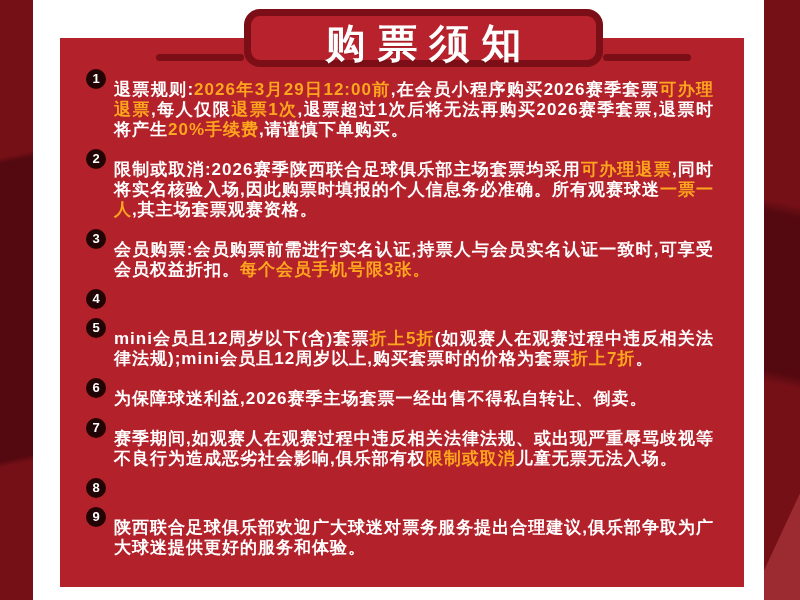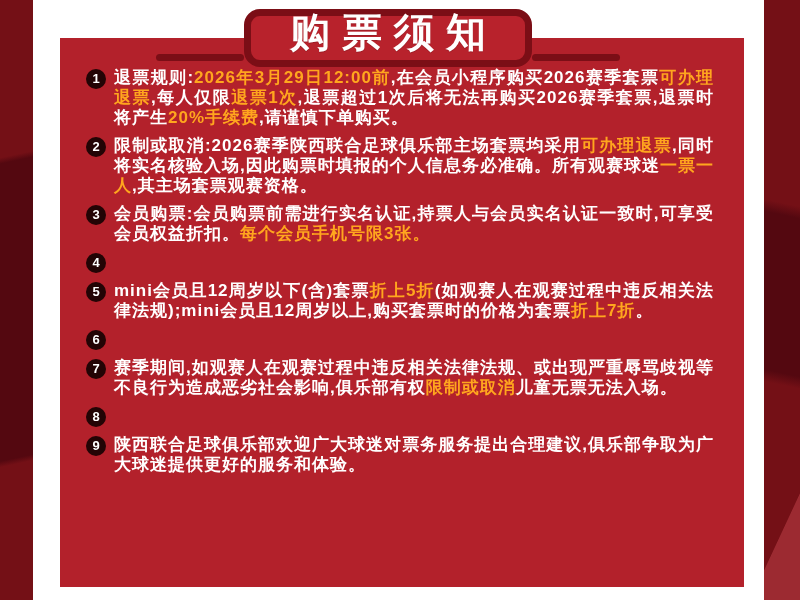--- a/index.html
+++ b/index.html
@@ -22,24 +22,24 @@
     background-position:left bottom,0 0;
     background-repeat:no-repeat;
   }
   
   .panel{
     position:absolute;left:60px;top:38px;width:684px;height:549px;
     background:var(--panel-red);overflow:hidden;
   }
   
   .banner{
-    position:absolute;left:244px;top:9px;width:288px;height:58px;
+    position:absolute;left:244px;top:9px;width:359px;height:58px;
     box-sizing:border-box;border:7px solid var(--banner-outline);
     border-radius:16px;background:var(--banner-fill);
-    display:flex;align-items:flex-end;justify-content:center;z-index:3;font-family:Liberation Serif, serif;
+    display:flex;align-items:flex-start;justify-content:center;z-index:3;font-family:Liberation Serif, serif;
   }
   .banner::before,.banner::after{
     content:"";position:absolute;bottom:-1px;width:88px;height:7px;
     background:var(--banner-outline);border-radius:4px;
   }
   .banner::before{left:-95px;}
   .banner::after{right:-95px;}
   .banner-title{
     color:var(--text-white);font-size:40px;font-weight:900;
     letter-spacing:12px;padding-left:12px;white-space:nowrap;
@@ -52,21 +52,21 @@
     display:flex;flex-direction:column;gap:8px;
   }
   .item{display:flex;align-items:flex-start;}
   .badge{
     flex:0 0 auto;width:20px;height:20px;margin-top:1px;
     border-radius:50%;background:var(--badge-black);
     color:var(--text-white);font-size:13px;font-weight:700;
     line-height:20px;text-align:center;
   }
   .item p{
-    margin:0 0 0 8px;color:var(--text-white);
+    margin:12px 0 0 8px;color:var(--text-white);
     font-size:17px;font-weight:700;line-height:20px;
     letter-spacing:1px;text-align:justify;word-break:break-all;
   }
   .hl{color:var(--highlight-orange);}
 </style>
 </head>
 <body>
 
 <div class="stage">
   <div class="edge-left"></div>
@@ -88,20 +88,21 @@
         </div>
         <div class="item">
           <span class="badge">4</span>
         </div>
         <div class="item">
           <span class="badge">5</span>
           <p><span>mini会员且12周岁以下(含)套票</span><span class="hl">折上5折</span><span>(如观赛人在观赛过程中违反相关法律法规);mini会员且12周岁以上,购买套票时的价格为套票</span><span class="hl">折上7折</span><span>。</span></p>
         </div>
         <div class="item">
           <span class="badge">6</span>
+          <p><span>为保障球迷利益,2026赛季主场套票一经出售不得私自转让、倒卖。</span></p>
         </div>
         <div class="item">
           <span class="badge">7</span>
           <p><span>赛季期间,如观赛人在观赛过程中违反相关法律法规、或出现严重辱骂歧视等不良行为造成恶劣社会影响,俱乐部有权</span><span class="hl">限制或取消</span><span>儿童无票无法入场。</span></p>
         </div>
         <div class="item">
           <span class="badge">8</span>
         </div>
         <div class="item">
           <span class="badge">9</span>

